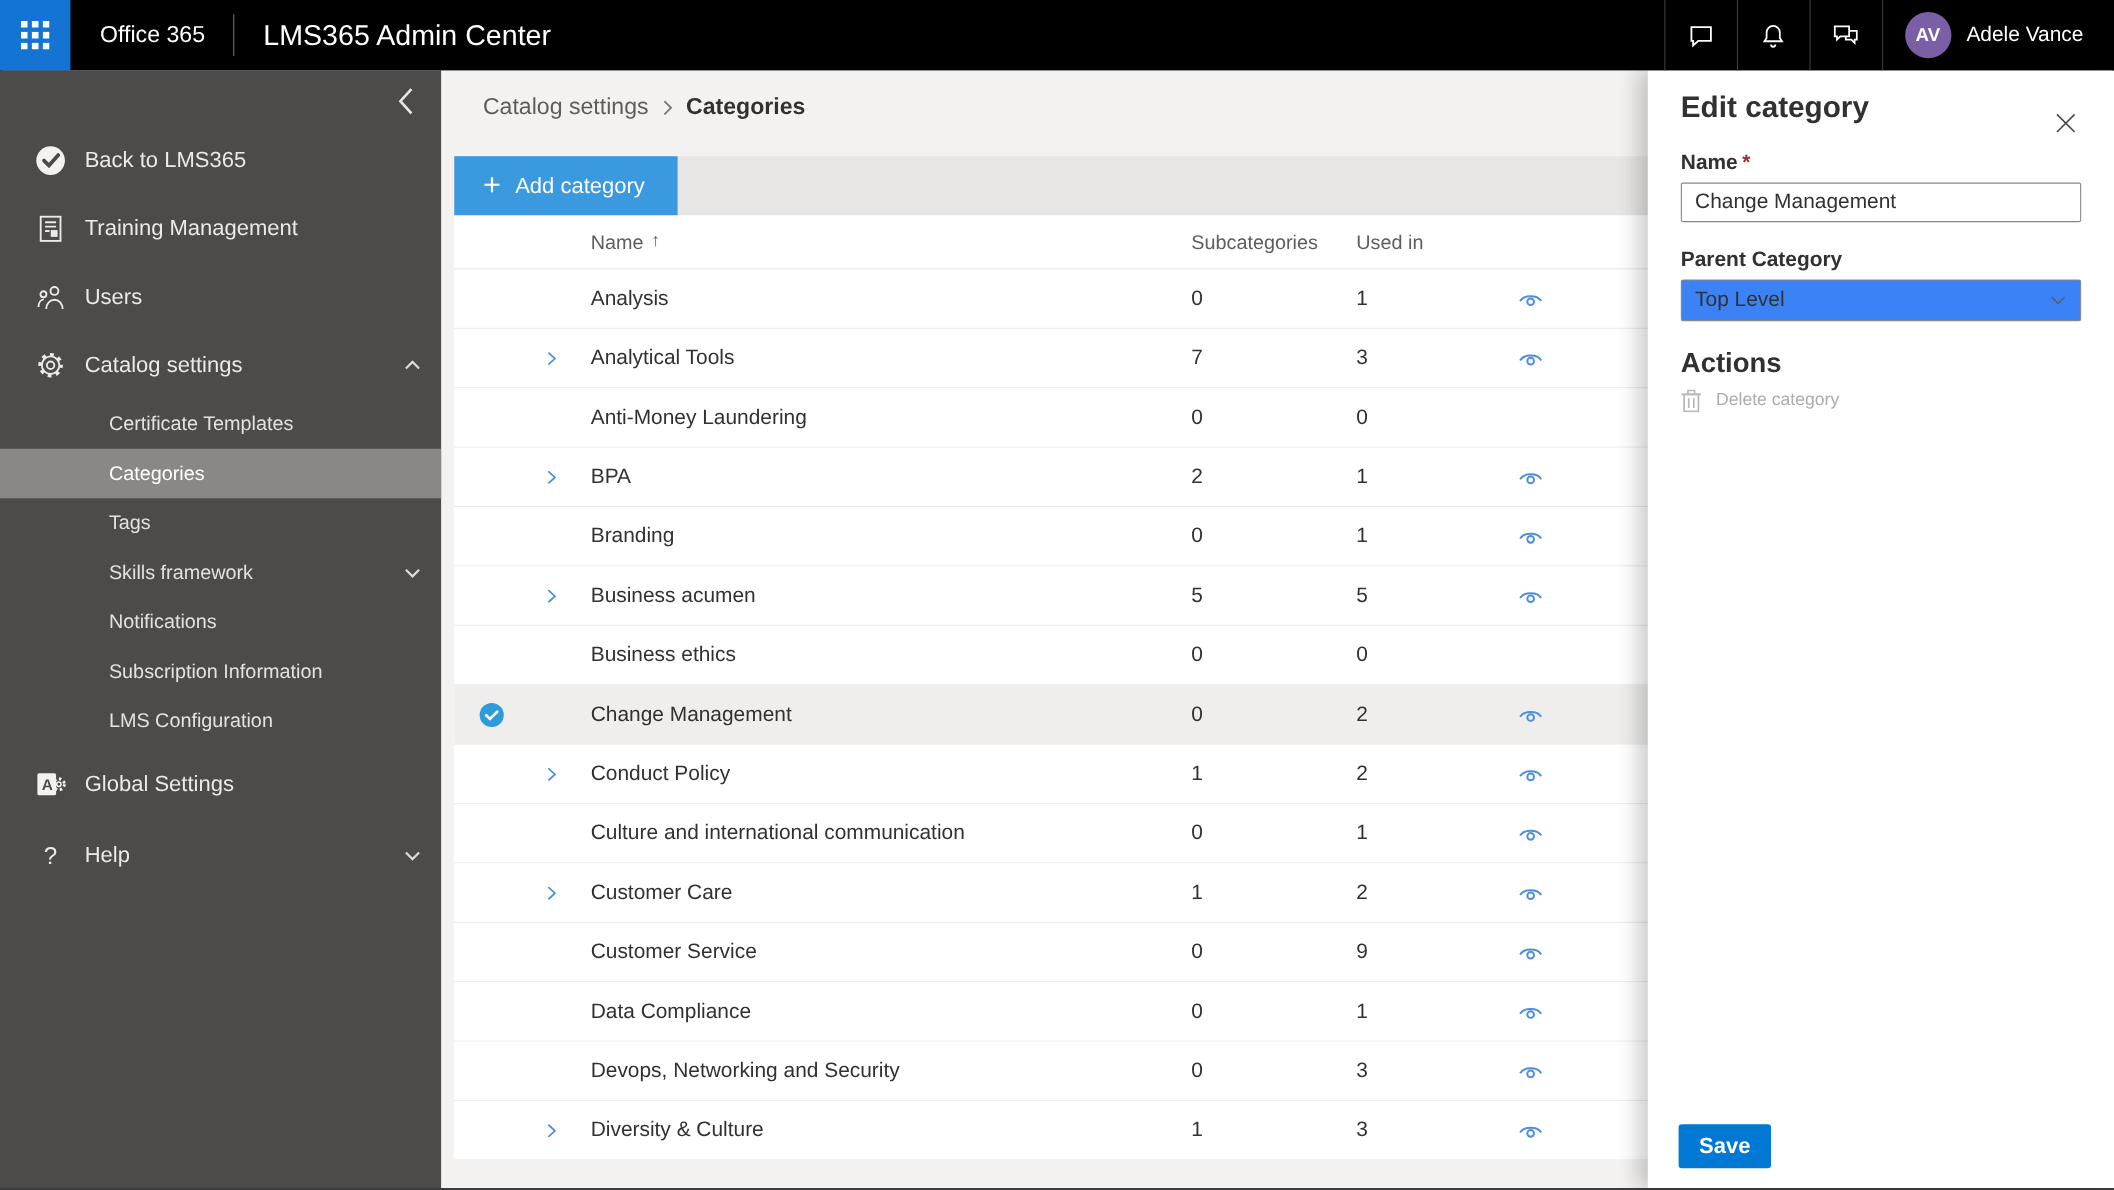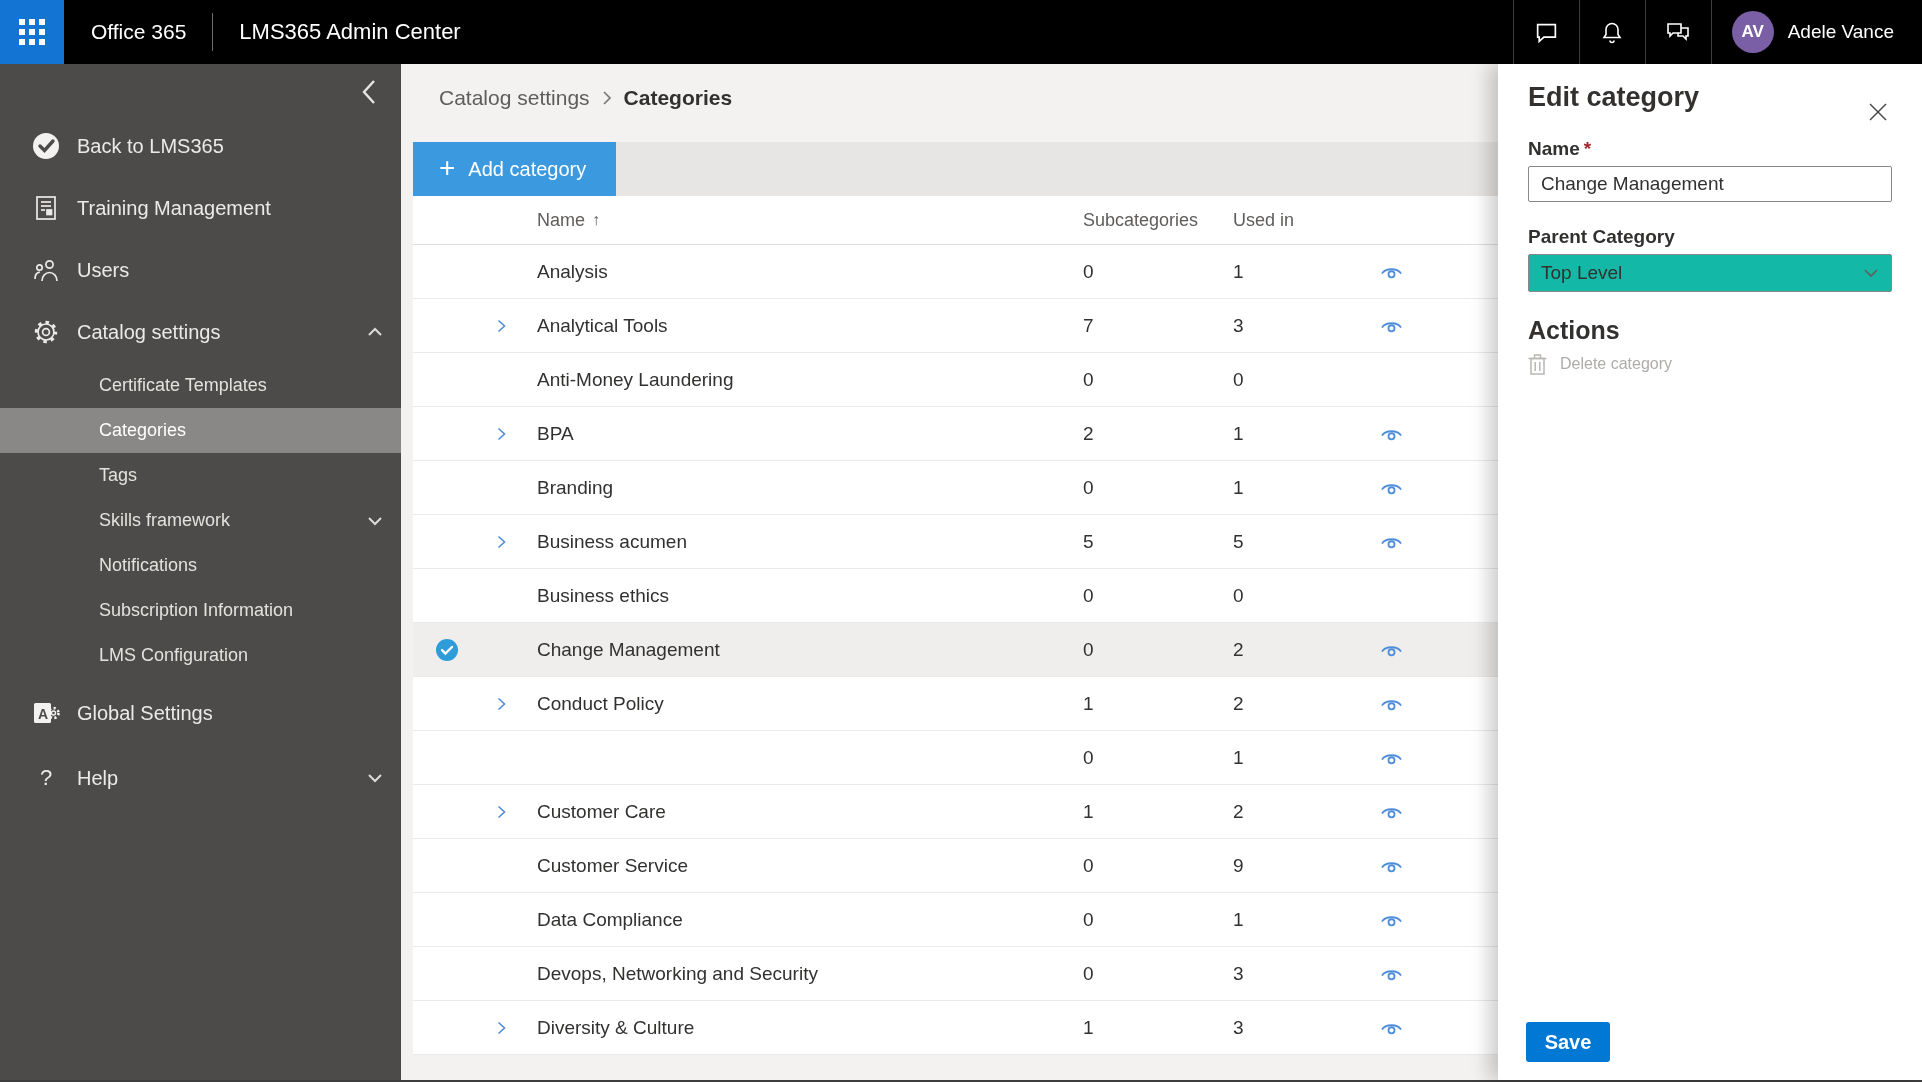--- a/index.html
+++ b/index.html
@@ -8,21 +8,21 @@
   .screen { position:relative; width:1922px; height:1082px; overflow:hidden; background:#f3f2f1;
             box-shadow: inset 0 0 0 2px #3e3e3e; }
 
   
   .topbar { position:absolute; top:0; left:0; width:100%; height:64px; background:#000;
             display:flex; align-items:center; color:#fff; z-index:30; }
   .waffle-btn { width:64px; height:64px; background:#1374d4; display:flex; align-items:center;
                 justify-content:center; cursor:pointer; flex:0 0 auto; }
   .tb-brand { font-size:21px; margin-left:27px; white-space:nowrap; }
   .tb-divider { width:1px; height:38px; background:#6f6f6f; margin:0 26px; }
-  .tb-apptitle { font-size:22px; white-space:nowrap; }
+  .tb-apptitle { font-size:26px; white-space:nowrap; }
   .tb-right { margin-left:auto; display:flex; align-items:center; height:64px; }
   .tb-sep { width:1px; height:64px; background:#3c3c3c; }
   .tb-iconbtn { width:65px; height:64px; display:flex; align-items:center; justify-content:center;
                 cursor:pointer; color:#fff; }
   .avatar { width:42px; height:42px; border-radius:50%; background:#7a5fa6; color:#fff;
             display:flex; align-items:center; justify-content:center; font-size:17px;
             font-weight:bold; margin:0 14px 0 20px; }
   .tb-username { font-size:19px; margin-right:28px; white-space:nowrap; }
 
   
@@ -81,21 +81,21 @@
   .panel-title { font-size:27px; font-weight:600; color:#323130; line-height:34px; }
   .panel-close { position:absolute; top:34px; right:30px; width:28px; height:28px; display:flex;
                  align-items:center; justify-content:center; color:#484644; cursor:pointer; }
   .field-label { font-size:19px; font-weight:600; color:#323130; margin-top:24px; line-height:22px; }
   .req { color:#a4262c; margin-left:4px; font-weight:600; }
   .text-input { margin-top:6px; width:100%; height:36px; border:1px solid #8a8886; border-radius:2px;
                 font-size:19px; color:#323130; padding:0 12px;
                 font-family:"Liberation Sans", sans-serif; background:#fff; }
   .dropdown { margin-top:6px; width:100%; height:38px; border:1px solid #8a8886; border-radius:2px;
               display:flex; align-items:center; justify-content:space-between; padding:0 12px;
-              font-size:19px; color:#323130; cursor:pointer; background:#14b8a6; }
+              font-size:19px; color:#323130; cursor:pointer; background:#3b82f6; }
   .dd-chevron { color:#605e5c; display:flex; }
   .actions-label { font-size:25px; font-weight:600; color:#323130; margin-top:24px; }
   .delete-row { margin-top:8px; display:flex; align-items:center; gap:13px; color:#aeacaa;
                 font-size:16px; cursor:default; }
   .delete-row svg { color:#b9b7b5; }
   .save-btn { position:absolute; left:28px; bottom:18px; width:84px; height:40px; background:#0078d4;
               color:#fff; font-size:20px; font-weight:bold; border:none; border-radius:3px;
               cursor:pointer; font-family:"Liberation Sans", sans-serif; }
 </style>
 </head>
@@ -409,20 +409,21 @@
       <span class="row-used">2</span>
       <span class="row-eye" style="visibility: visible;">
         <svg width="27" height="27" viewBox="0 0 24 24" fill="none" stroke="currentColor" stroke-width="1.6">
           <path d="M3.5 13 C 6.5 7.8, 17.5 7.8, 20.5 13"></path>
           <circle cx="12" cy="13.6" r="2.7"></circle>
         </svg>
       </span>
     </div>
         <div class="trow">
 
+      <span class="row-name">Culture and international communication</span>
       <span class="row-sub">0</span>
       <span class="row-used">1</span>
       <span class="row-eye" style="visibility: visible;">
         <svg width="27" height="27" viewBox="0 0 24 24" fill="none" stroke="currentColor" stroke-width="1.6">
           <path d="M3.5 13 C 6.5 7.8, 17.5 7.8, 20.5 13"></path>
           <circle cx="12" cy="13.6" r="2.7"></circle>
         </svg>
       </span>
     </div>
         <div class="trow">

